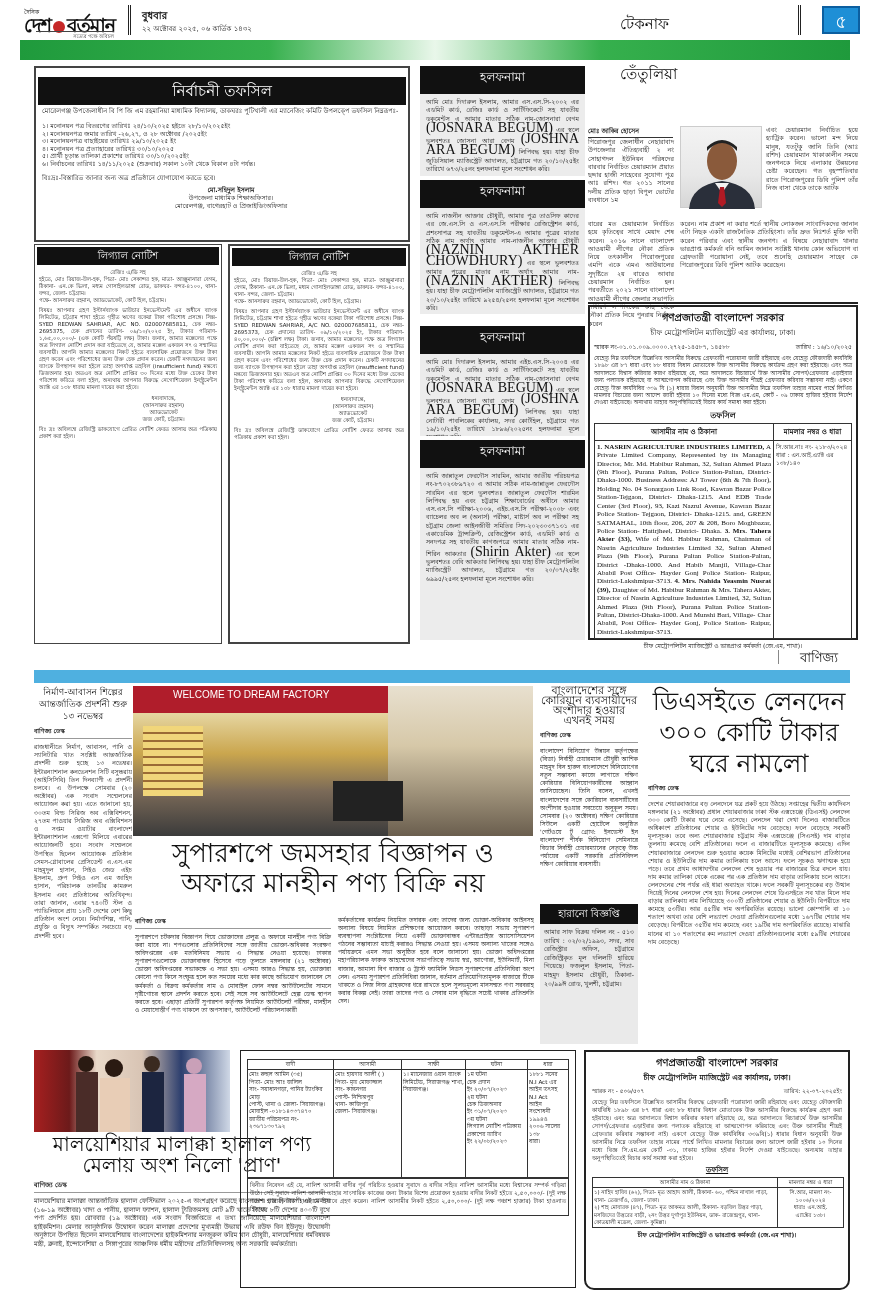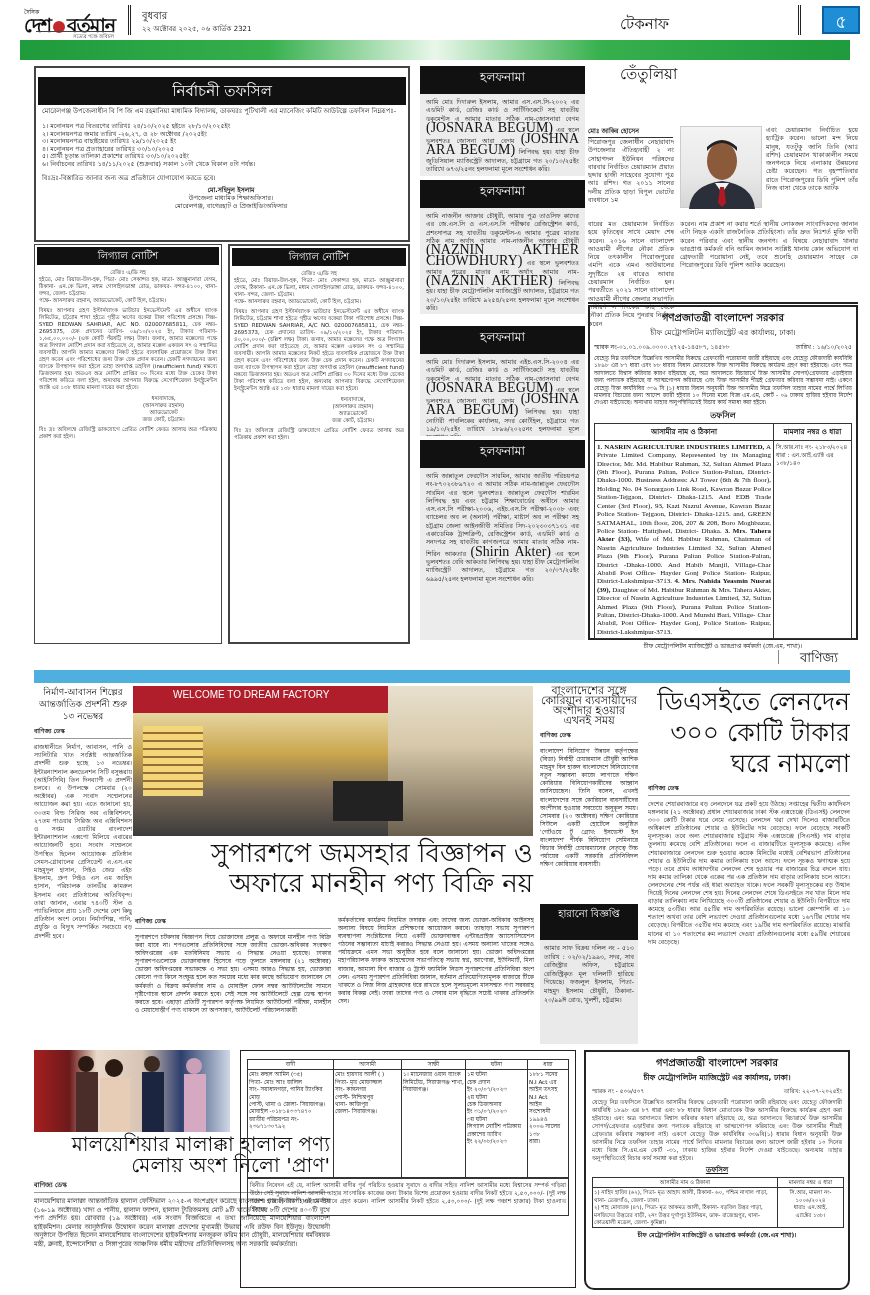--- a/index.html
+++ b/index.html
@@ -10,21 +10,21 @@
   .small{font-size:6.3px;line-height:8.3px;text-align:justify}
   .tiny{font-size:5.6px;line-height:7.4px;text-align:justify}
 
   
   #mast{left:0;top:0;width:694px;height:40px}
   .logo-pre{left:24px;top:7px;font-size:6px}
   .logo{left:24px;top:11px;font-size:19px;font-weight:bold;letter-spacing:-1px}
   .logo .dot{display:inline-block;width:12px;height:12px;border-radius:50%;background:#c62828;vertical-align:middle;margin:0 2px}
   .logo-tag{left:36px;top:31px;font-size:5px;color:#444;border-top:1px solid #444;width:78px;text-align:right;padding-top:1px}
   .vbar{width:3px;height:30px;border-left:1px solid #222;border-right:1px solid #222}
-  .day{left:142px;top:8px;font-size:10px;font-weight:normal}
+  .day{left:142px;top:8px;font-size:10px;font-weight:bold}
   .date{left:142px;top:23px;font-size:7px}
   .slogan{left:620px;top:12px;font-size:15px}
   .pagebox{left:822px;top:6px;width:38px;height:28px;background:#1e8fd6;color:#fff;font-size:18px;text-align:center;line-height:28px;border:2px solid #0c5fa0}
   .greenbar{left:20px;top:40px;width:830px;height:20px;background:linear-gradient(90deg,#1f9a3c 0%,#36b04d 30%,#e9f7ea 50%,#36b04d 70%,#1f9a3c 100%)}
   .blackhead{background:#111;color:#fff;text-align:center}
 
   
   #elec{left:34px;top:66px;width:376px;height:176px;border:2px solid #444}
   #elec .blackhead{height:28px;font-size:15px;line-height:28px;margin:9px 2px 0}
   #elec .intro{left:6px;top:38px;width:364px;font-size:6.5px}
@@ -51,44 +51,44 @@
   
   #gov1{left:588px;top:305px;width:270px;height:335px;border:2px solid #222}
   table{border-collapse:collapse}
   td,th{border:1px solid #333;vertical-align:top}
 
   
   .bluebar{left:34px;top:670px;width:816px;height:13px;background:#4fb0e0}
   .section{left:800px;top:648px;font-size:13px}
 
   .desk{font-size:6px;font-weight:bold;border-bottom:1px solid #999;padding-bottom:1px}
-  .h2{font-size:26px;line-height:30px;text-align:right}
+  .h2{font-size:26px;line-height:30px;text-align:center}
   .h3{font-size:9px;line-height:12px;text-align:center}
 </style>
 </head>
 <body>
 
 <div class="abs" id="mast">
   <div class="abs logo-pre">দৈনিক</div>
   <div class="abs logo">
     <span>দেশ</span><span class="dot"></span><span>বর্তমান</span>
   </div>
   <div class="abs logo-tag">সত্যের পক্ষে অবিচল</div>
   <div class="abs vbar" style="left:128px;top:5px"></div>
   <div class="abs day">বুধবার</div>
-  <div class="abs date">২২ অক্টোবর ২০২৫, ০৬ কার্তিক 2321</div>
+  <div class="abs date">২২ অক্টোবর ২০২৫, ০৬ কার্তিক ১৪৩২</div>
   <div class="abs slogan">টেকনাফ থেকে তেঁতুলিয়া</div>
   <div class="abs vbar" style="left:798px;top:5px"></div>
   <div class="abs pagebox">৫</div>
 </div>
 <div class="abs greenbar"></div>
 
 <div class="abs" id="elec">
   <div class="blackhead">নির্বাচনী তফসিল</div>
-  <div class="abs intro">মোরেলগঞ্জ উপজেলাধীন বি পি জি এম রহমানিয়া মাধ্যমিক বিদ্যালয়, ডাকঘরঃ পুটিখালী এর ম্যানেজিং কমিটি আউটল্পে তফসিল নিম্নরূপঃ-</div>
+  <div class="abs intro">মোরেলগঞ্জ উপজেলাধীন বি পি জি এম রহমানিয়া মাধ্যমিক বিদ্যালয়, ডাকঘরঃ পুটিখালী এর ম্যানেজিং কমিটি উপলক্পে তফসিল নিম্নরূপঃ-</div>
   <ol class="abs">
     <li>১। মনোনয়ন পত্র বিতরণের তারিখঃ ২৪/১০/২০২৫ হইতে ২৮/১০/২০২৫ইং</li>
     <li>২। মনোনয়নপত্র জমার তারিখ -২৬,২৭, ও ২৮ অক্টোবর /২০২৫ইং</li>
     <li>৩। মনোনয়নপত্র বাছাইয়ের তারিখঃ ২৯/১০/২০২৫ ইং</li>
     <li>৪। মনোনয়ন পত্র প্রত্যাহারের তারিখঃ ৩০/১০/২০২৫</li>
     <li>৫। প্রার্থী চূড়ান্ত তালিকা প্রকাশের তারিখঃ ৩০/১০/২০২৫ইং</li>
     <li>৬। নির্বাচনের তারিখঃ ১৪/১১/২০২৫ (শুক্রবার) সকাল ১০টা থেকে বিকাল ৪টা পর্যন্ত।</li>
   </ol>
   <div class="abs note">বিঃদ্রঃ-বিস্তারিত জানার জন্য অত্র প্রতিষ্ঠানে যোগাযোগ করতে হবে।</div>
   <div class="abs sig">
@@ -219,21 +219,21 @@
 </div>
 <div class="abs small" style="left:338px;top:916px;width:196px;font-size:6px;line-height:8.1px">কর্মকর্তাদের কার্যক্রম নিয়মিত তদারক এবং তাদের জন্য ভোক্তা-অধিকার আইনসহ অন্যান্য বিষয়ে নিয়মিত প্রশিক্ষণের আয়োজন করবে। তাছাড়া সভায় সুপারশপ ব্যবস্থাপনা সংশ্লিষ্টদের নিয়ে একটি ভোক্তাবান্ধব এন্টারপ্রাইজ অ্যাসোসিয়েশন গঠনের সম্ভাব্যতা যাচাই করারও সিদ্ধান্ত নেওয়া হয়। এসময় অন্যান্য খাতের সঙ্গেও পর্যায়ক্রমে এমন সভা অনুষ্ঠিত হবে বলে জানানো হয়। ভোক্তা অধিদপ্তরের মহাপরিচালক ফারুক আহম্মেদের সভাপতিত্বে সভায় স্বপ্ন, আগোরা, ইউনিমার্ট, মিনা বাজার, আমানা বিগ বাজার ও ট্রাস্ট ফ্যামিলি নিডস সুপারশপের প্রতিনিধিরা অংশ নেন। এসময় সুপারশপ প্রতিনিধিরা জানান, বর্তমান প্রতিযোগিতামূলক বাজারে টিকে থাকতে ও নিজ নিজ গ্রাহকদের ধরে রাখতে হলে সুলভমূল্যে মানসম্মত পণ্য সরবরাহ করার বিকল্প নেই। তারা তাদের পণ্য ও সেবার মান বৃদ্ধিতে সচেষ্ট থাকার প্রতিশ্রুতি দেন।</div>
 
 <div class="abs" style="left:540px;top:686px;width:98px;height:216px;overflow:hidden">
   <div class="h3" style="font-size:11px;line-height:10px">বাংলাদেশের সঙ্গে কোরিয়ান ব্যবসায়ীদের অংশীদার হওয়ার এখনই সময়</div>
   <div class="desk" style="margin-top:4px">বাণিজ্য ডেস্ক</div>
   <div class="small" style="margin-top:4px;font-size:6px;line-height:8.1px">বাংলাদেশ বিনিয়োগ উন্নয়ন কর্তৃপক্ষের (বিডা) নির্বাহী চেয়ারম্যান চৌধুরী আশিক মাহমুদ বিন হারুন বাংলাদেশে বিনিয়োগের নতুন সম্ভাবনা কাজে লাগাতে দক্ষিণ কোরিয়ার বিনিয়োগকারীদের আহ্বান জানিয়েছেন। তিনি বলেন, এখনই বাংলাদেশের সঙ্গে কোরিয়ান ব্যবসায়ীদের অংশীদার হওয়ার সবচেয়ে অনুকূল সময়। সোমবার (২০ অক্টোবর) দক্ষিণ কোরিয়ার সিউলে একটি হোটেলে অনুষ্ঠিত 'গেটওয়ে টু গ্রোথ: ইনভেস্ট ইন বাংলাদেশ' শীর্ষক বিনিয়োগ সেমিনারে বিডার নির্বাহী চেয়ারম্যানের নেতৃত্বে উচ্চ পর্যায়ের একটি সরকারি প্রতিনিধিদল দক্ষিণ কোরিয়ার ব্যবসায়ী।</div>
 </div>
 
 <div class="abs" style="left:540px;top:904px;width:98px;height:140px;background:#eaeaea;overflow:hidden">
-  <div class="blackhead" style="height:36px;font-size:10px;line-height:20px">হারানো বিজ্ঞপ্তি</div>
+  <div class="blackhead" style="height:20px;font-size:10px;line-height:20px">হারানো বিজ্ঞপ্তি</div>
   <div class="small" style="padding:4px;font-size:6.2px;line-height:8.6px">আমার সাফ বিক্রয় দলিল নং - ৫১৩ তারিখ : ০২/০২/১৯৯৩, সদর, সাব রেজিস্ট্রার অফিস, চট্টগ্রামে রেজিস্ট্রিকৃত মূল দলিলটি হারিয়ে গিয়েছে। ফজলুল ইসলাম, পিতা-মাহমুদ ইসলাম চৌধুরী, ঠিকানা- ২০/৯৯ঈ রোড, খুলশী, চট্টগ্রাম।</div>
 </div>
 
 <div class="abs" style="left:648px;top:686px;width:202px;height:360px;overflow:hidden">
   <div class="h2" style="font-size:25px;line-height:31px">ডিএসইতে লেনদেন ৩০০ কোটি টাকার ঘরে নামলো</div>
   <div class="desk" style="margin-top:4px">বাণিজ্য ডেস্ক</div>
   <div class="small" style="margin-top:4px;font-size:6.1px;line-height:8.1px">দেশের শেয়ারবাজারে বড় লেনদেনে যত্র প্রকট হয়ে উঠছে। সপ্তাহের দ্বিতীয় কার্যদিবস মঙ্গলবার (২১ অক্টোবর) প্রধান শেয়ারবাজার ঢাকা স্টক এক্সচেঞ্জে (ডিএসই) লেনদেন ৩০০ কোটি টাকার ঘরে নেমে এসেছে। লেনদেন খরা দেখা দিলেও বাজারটিতে অধিকাংশ প্রতিষ্ঠানের শেয়ার ও ইউনিটের দাম বেড়েছে। ফলে বেড়েছে সবকটি মূল্যসূচক। তবে অন্য শেয়ারবাজার চট্টগ্রাম স্টক এক্সচেঞ্জে (সিএসই) দাম বাড়ার তুলনায় কমেছে বেশি প্রতিষ্ঠানের। ফলে এ বাজারটিতে মূল্যসূচক কমেছে। এদিন শেয়ারবাজারে লেনদেন শুরু হওয়ার কয়েক মিনিটের মধ্যেই বেশিরভাগ প্রতিষ্ঠানের শেয়ার ও ইউনিটের দাম কমার তালিকায় চলে আসে। ফলে সূচকও ঋণাত্মক হয়ে পড়ে। তবে প্রথম আধাঘণ্টার লেনদেন শেষ হওয়ার পর বাজারের চিত্র বদলে যায়। দাম কমার তালিকা থেকে একের পর এক প্রতিষ্ঠান দাম বাড়ার তালিকায় চলে আসে। লেনদেনের শেষ পর্যন্ত এই ধারা অব্যাহত থাকে। ফলে সবকটি মূল্যসূচকের বড় উত্থান দিয়েই দিনের লেনদেন শেষ হয়। দিনের লেনদেন শেষে ডিএসইতে সব খাত মিলে দাম বাড়ার তালিকায় নাম লিখিয়েছে ৩০০টি প্রতিষ্ঠানের শেয়ার ও ইউনিট। বিপরীতে দাম কমেছে ৫৩টির। আর ৪৫টির দাম অপরিবর্তিত রয়েছে। ভালো কোম্পানি বা ১০ শতাংশ অথবা তার বেশি লভ্যাংশ দেওয়া প্রতিষ্ঠানগুলোর মধ্যে ১৬৭টির শেয়ার দাম বেড়েছে। বিপরীতে ৩৫টির দাম কমেছে এবং ১৯টির দাম অপরিবর্তিত রয়েছে। মাঝারি মানের বা ১০ শতাংশের কম লভ্যাংশ দেওয়া প্রতিষ্ঠানগুলোর মধ্যে ৫৯টির শেয়ারের দাম বেড়েছে।</div>
 </div>
 
 <div class="abs" style="left:34px;top:1050px;width:196px;height:82px;overflow:hidden;background:linear-gradient(90deg,#a61f1f 0%,#6c1a1a 18%,#e9d9c9 32%,#d8c4b4 55%,#2d3f6e 75%,#cfd8e6 100%)">

